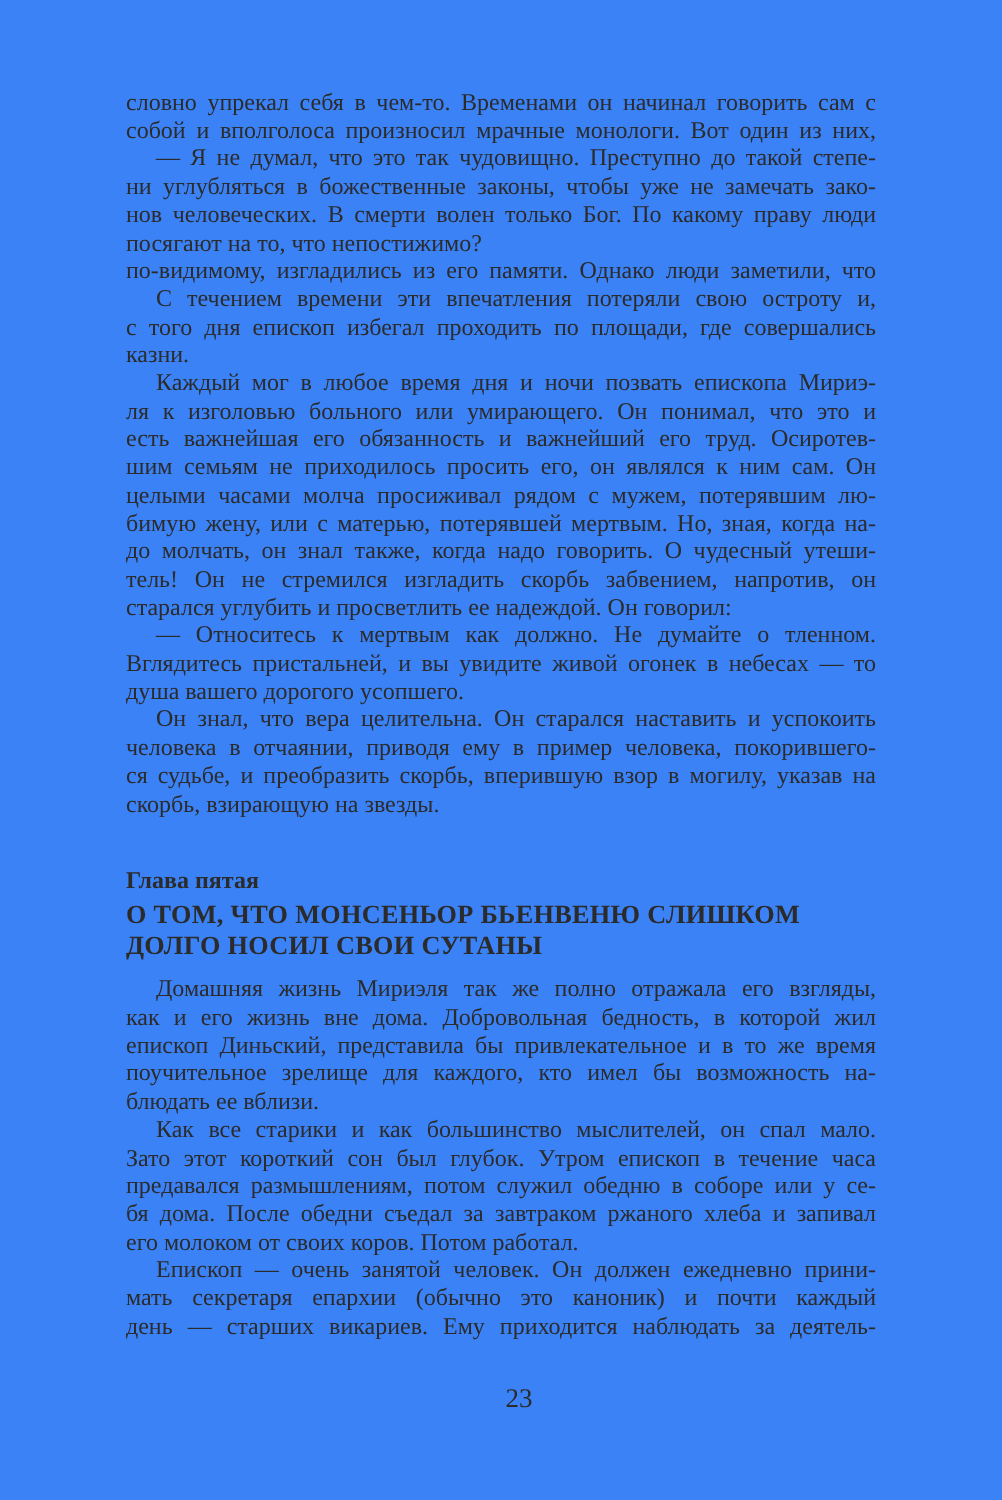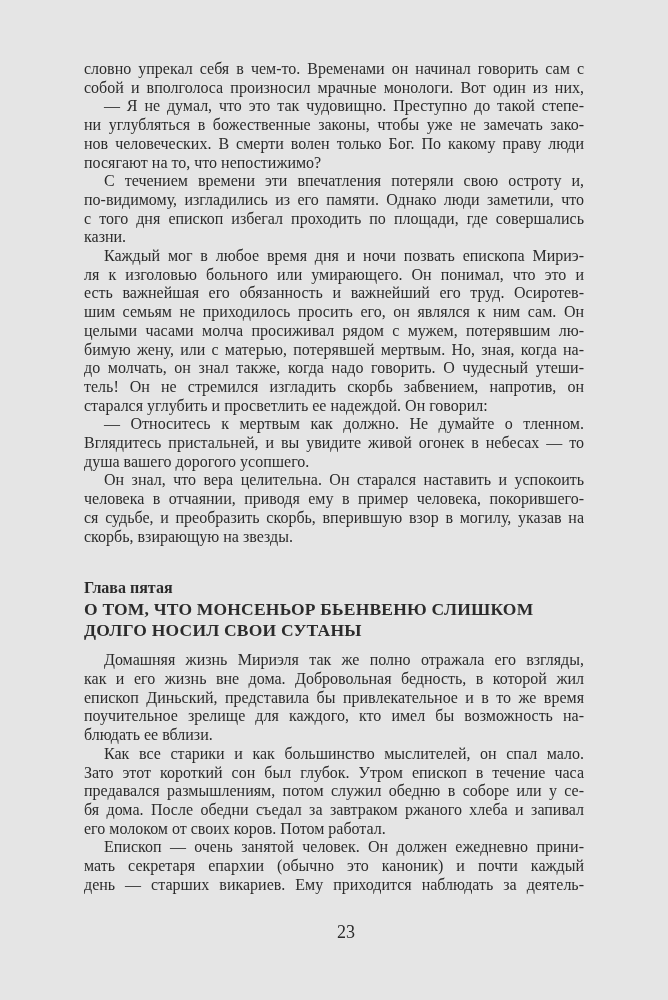--- a/index.html
+++ b/index.html
@@ -7,21 +7,21 @@
     padding: 0;
     width: 668px;
     height: 1000px;
     overflow: hidden;
     background: #ffffff;
   }
   .page {
     position: relative;
     width: 668px;
     height: 1000px;
-    background: #e5e5e5;
+    background: #3b82f6;
     font-family: "Liberation Serif", "DejaVu Serif", serif;
     color: #2b2b2b;
   }
   .text-col {
     position: absolute;
     left: 84px;
     top: 60px;
     width: 500px;
   }
   .ln {
@@ -71,22 +71,22 @@
 <div class="page">
   <div class="text-col">
 
     <div>
         <div class="ln">словно упрекал себя в чем-то. Временами он начинал говорить сам с</div>
         <div class="ln">собой и вполголоса произносил мрачные монологи. Вот один из них,</div>
         <div class="ln ind">— Я не думал, что это так чудовищно. Преступно до такой степе-</div>
         <div class="ln">ни углубляться в божественные законы, чтобы уже не замечать зако-</div>
         <div class="ln">нов человеческих. В смерти волен только Бог. По какому праву люди</div>
         <div class="ln end">посягают на то, что непостижимо?</div>
+        <div class="ln">по-видимому, изгладились из его памяти. Однако люди заметили, что</div>
         <div class="ln ind">С течением времени эти впечатления потеряли свою остроту и,</div>
-        <div class="ln">по-видимому, изгладились из его памяти. Однако люди заметили, что</div>
         <div class="ln">с того дня епископ избегал проходить по площади, где совершались</div>
         <div class="ln end">казни.</div>
         <div class="ln ind">Каждый мог в любое время дня и ночи позвать епископа Мириэ-</div>
         <div class="ln">ля к изголовью больного или умирающего. Он понимал, что это и</div>
         <div class="ln">есть важнейшая его обязанность и важнейший его труд. Осиротев-</div>
         <div class="ln">шим семьям не приходилось просить его, он являлся к ним сам. Он</div>
         <div class="ln">целыми часами молча просиживал рядом с мужем, потерявшим лю-</div>
         <div class="ln">бимую жену, или с матерью, потерявшей мертвым. Но, зная, когда на-</div>
         <div class="ln">до молчать, он знал также, когда надо говорить. О чудесный утеши-</div>
         <div class="ln">тель! Он не стремился изгладить скорбь забвением, напротив, он</div>

